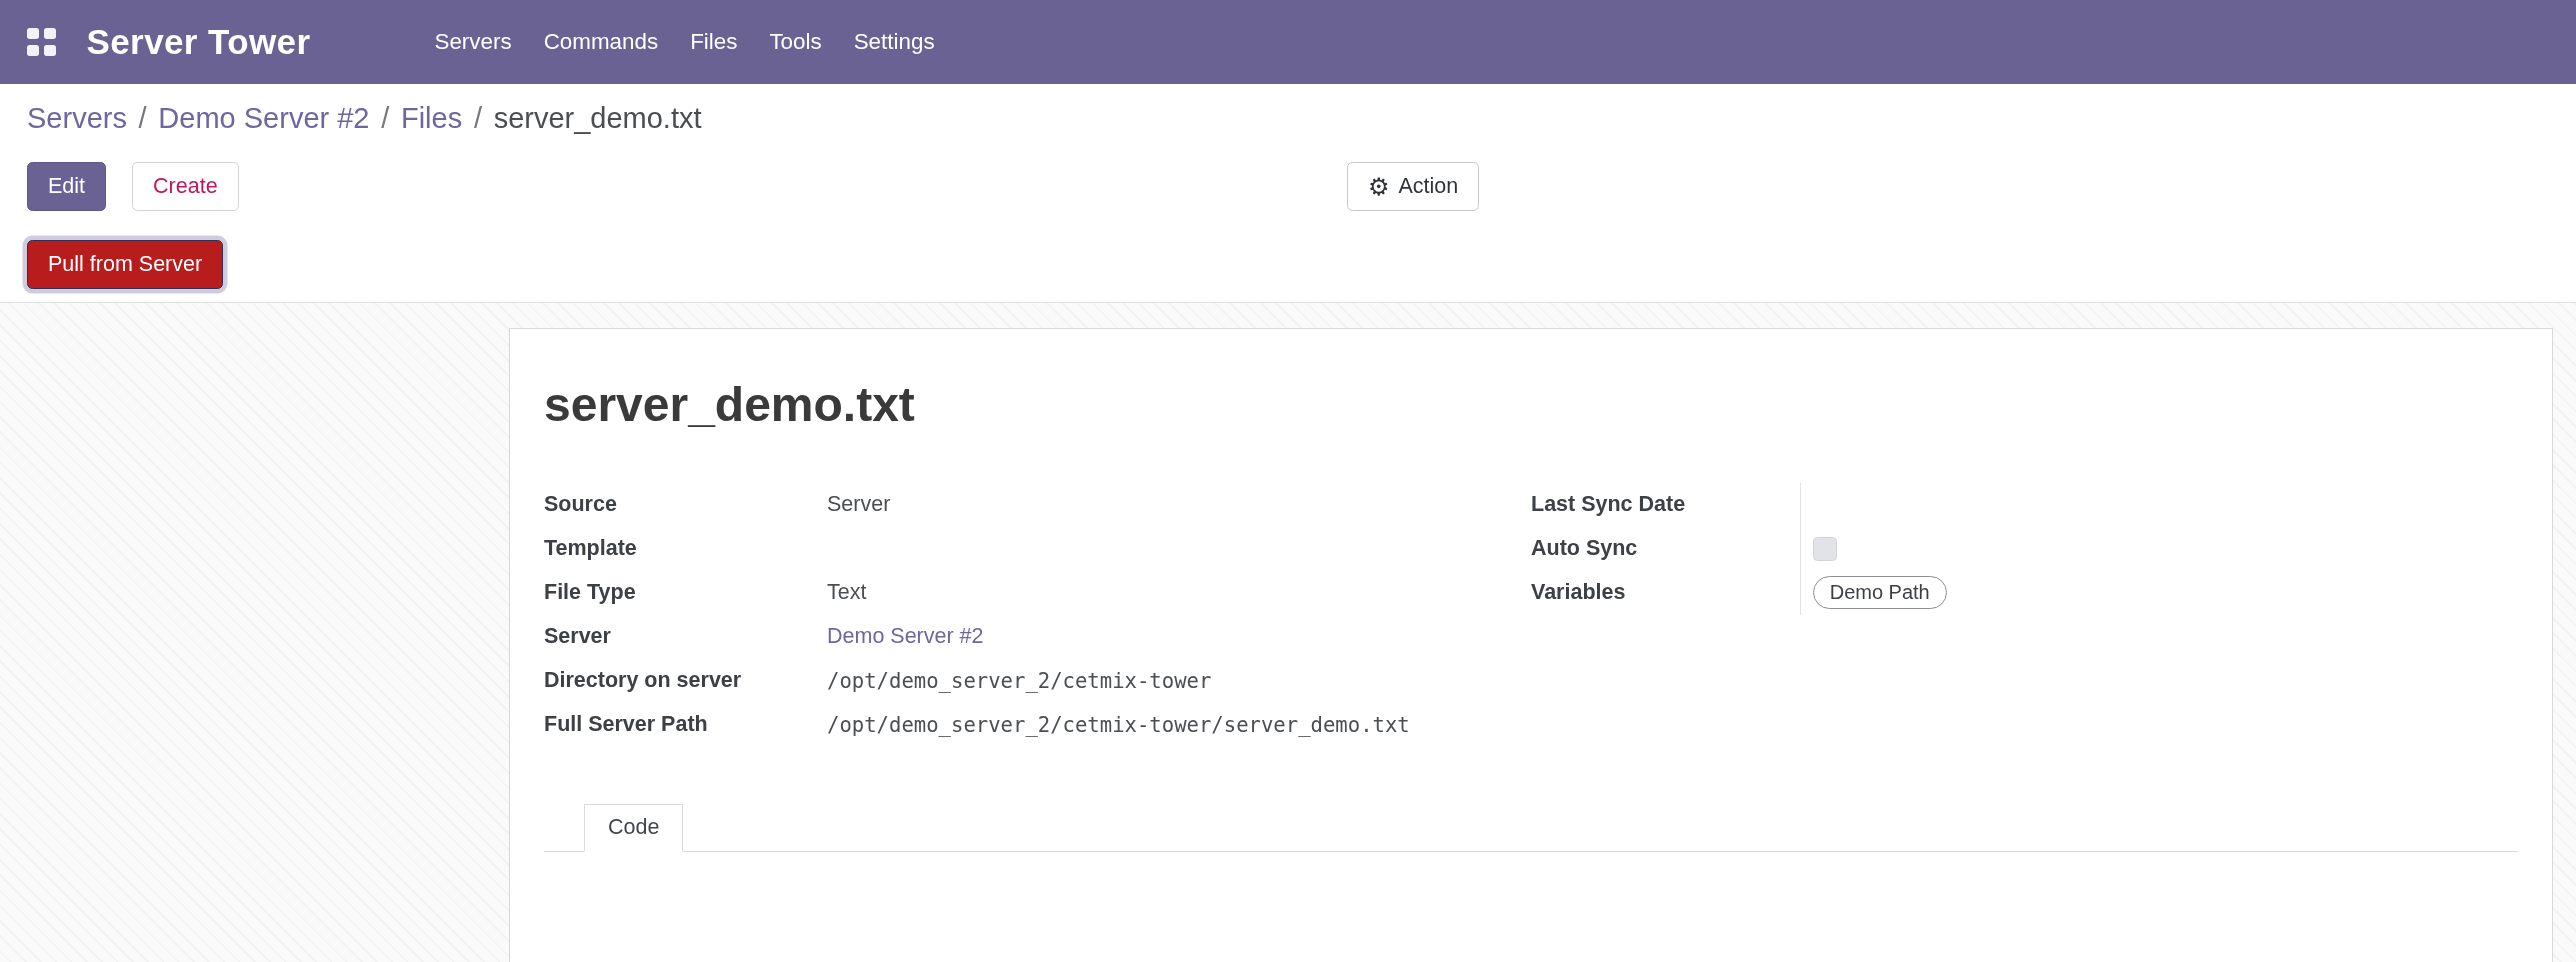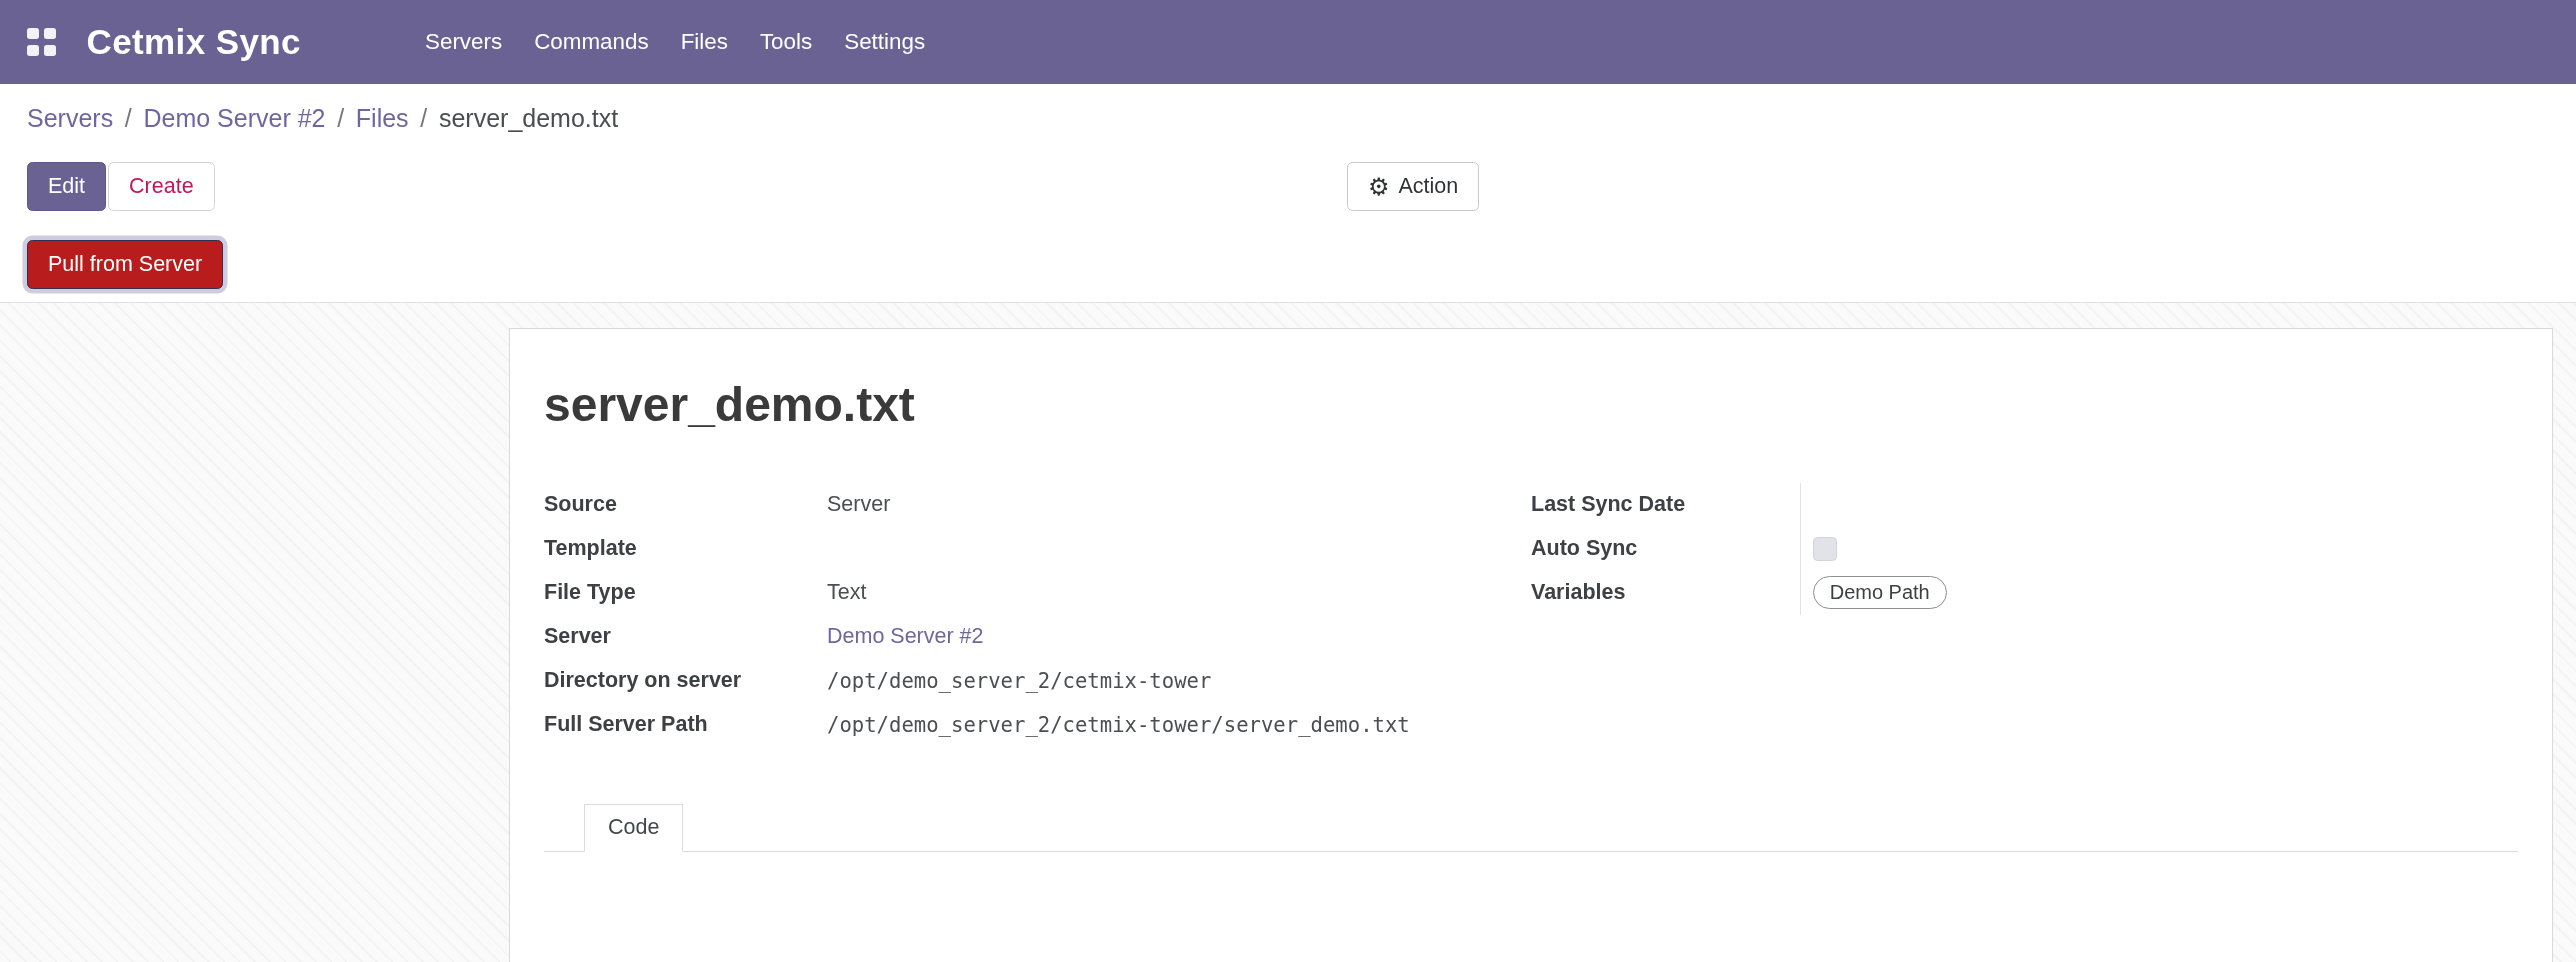--- a/index.html
+++ b/index.html
@@ -38,21 +38,21 @@
     font-size: 22.4px; color: #fff; padding: 0 16px; height: 84px;
     display: flex; align-items: center; cursor: pointer; white-space: nowrap;
   }
 
   
   .control-panel {
     background: #fff;
     border-bottom: 0.9px solid #e0e0e0;
     padding: 14.4px 27px 7.2px;
   }
-  .breadcrumb { font-size: 25px; line-height: 41px; white-space: nowrap; }
+  .breadcrumb { font-size: 29px; line-height: 41px; white-space: nowrap; }
   .breadcrumb a { color: #6f66a0; text-decoration: none; cursor: pointer; }
   .breadcrumb .sep { color: #75787c; margin: 0 11.7px; }
   .breadcrumb .current { color: #4a4d52; }
 
   .btn {
     height: 49px;
     padding: 0 20px;
     font-size: 21.5px;
     border-radius: 5.4px;
     border: 0.9px solid transparent;
@@ -66,21 +66,21 @@
   .btn-primary { background: #6b6294; color: #fff; border-color: #5f5787; }
   .btn-secondary { background: #fff; color: #be185d; border-color: #d4d4d8; }
   .btn-outline { background: #fff; color: #2f3337; border-color: #c9c9cd; }
   .btn-pull {
     background: #b91c1c; color: #fff;
     border: 0.9px solid #332e52;
     box-shadow: 0 0 0 4.5px rgba(107, 98, 148, .32);
   }
   .btn .gear { font-size: 24px; line-height: 1; color: #2f3337; }
 
-  .btn-row { position: relative; display: flex; gap: 2px; margin-top: 23px; }
+  .btn-row { position: relative; display: flex; gap: 26px; margin-top: 23px; }
   .btn-action-wrap { position: absolute; left: 1320px; top: 0; }
   .pull-row { margin-top: 29px; margin-bottom: 5.4px; }
 
   
   .content {
     position: relative;
     height: 665px;
     background-color: #fafafa;
     background-image: repeating-linear-gradient(45deg, rgba(0,0,0,0.026) 0 1.8px, transparent 1.8px 10.8px);
   }
@@ -153,21 +153,21 @@
 </head>
 <body>
 
 <nav class="navbar">
   <div class="apps-icon">
     <i></i>
       <i></i>
       <i></i>
       <i></i>
   </div>
-  <div class="brand">Cetmix Sync</div>
+  <div class="brand">Server Tower</div>
   <div class="nav-menu">
     <div class="nav-item">Servers</div>
     <div class="nav-item">Commands</div>
     <div class="nav-item">Files</div>
     <div class="nav-item">Tools</div>
     <div class="nav-item">Settings</div>
   </div>
 </nav>
 
 <div class="control-panel">

